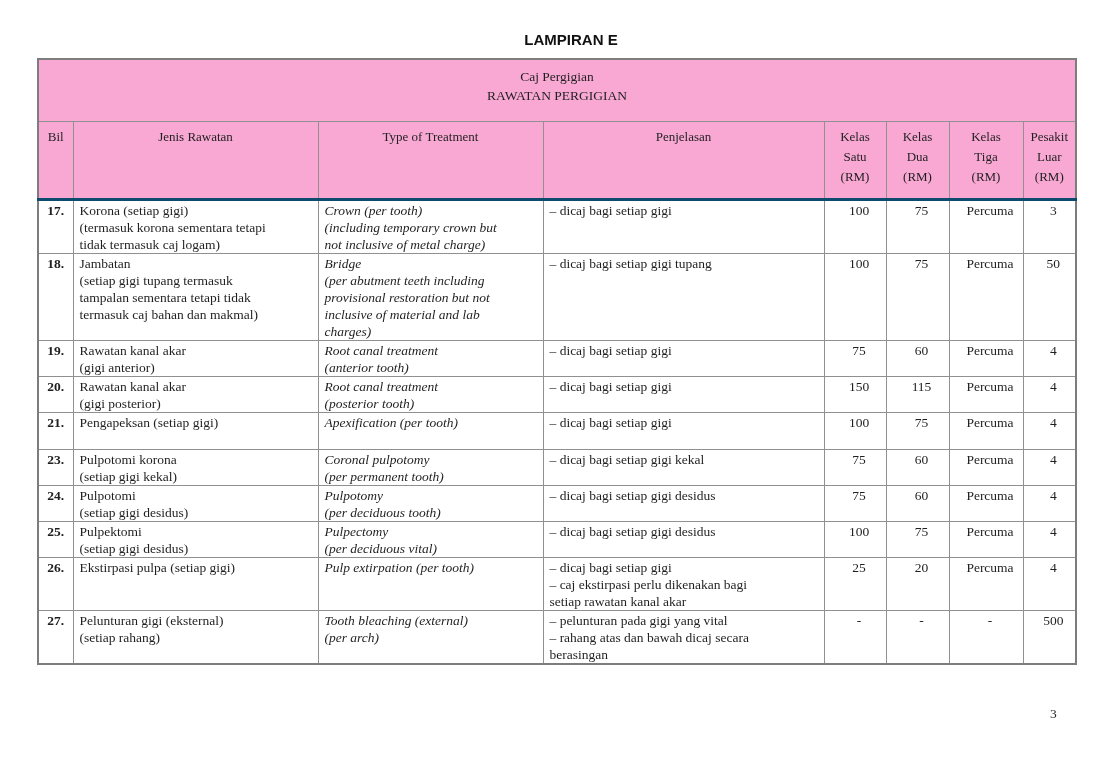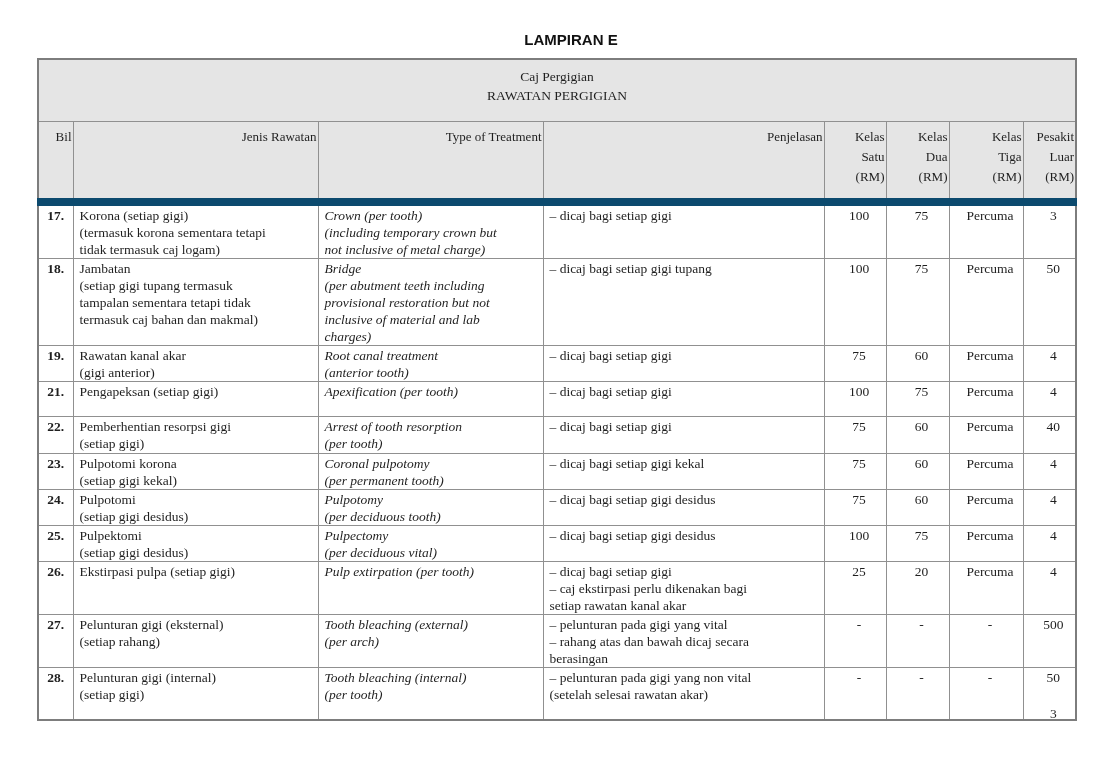--- a/index.html
+++ b/index.html
@@ -40,37 +40,36 @@
     vertical-align: top;
     white-space: pre-line;
     overflow: hidden;
   }
   
   table.fee-table {
     border: 2px solid #7d7d7d;
   }
   
   .hdr {
-    background: #e5e5e5;
+    background: #f9a8d4;
     font-weight: normal;
     text-align: center;
   }
   tr.table-title-row td {
     height: 53px;
     line-height: 19px;
     padding-top: 7px;
     font-size: 13.5px;
   }
   tr.col-header-row th {
     height: 70px;
     line-height: 20px;
     padding-top: 5px;
     font-size: 13px;
-    border-bottom: 8px solid #0c4a6e;
-    text-align: right;
+    border-bottom: 3px solid #0c4a6e;
   }
   
   tbody td {
     background: #ffffff;
     line-height: 17px;
     padding: 1px 6px 0 6px;
   }
   td.c-bil {
     font-weight: bold;
     text-align: center;
@@ -180,40 +179,40 @@
 (gigi anterior)</td>
       <td class="c-type">Root canal treatment
 (anterior tooth)</td>
       <td class="c-pen">– dicaj bagi setiap gigi</td>
       <td class="c-num">75</td>
       <td class="c-num">60</td>
       <td class="c-num">Percuma</td>
       <td class="c-num">4</td>
     </tr>
     <tr>
+      <td class="c-bil">20.</td>
+      <td class="c-jenis">Rawatan kanal akar
+(gigi posterior)</td>
+      <td class="c-type">Root canal treatment
+(posterior tooth)</td>
+      <td class="c-pen">– dicaj bagi setiap gigi</td>
+      <td class="c-num">150</td>
+      <td class="c-num">115</td>
+      <td class="c-num">Percuma</td>
+      <td class="c-num">4</td>
+    </tr>
+    <tr>
       <td class="c-bil">21.</td>
       <td class="c-jenis">Pengapeksan (setiap gigi)</td>
       <td class="c-type">Apexification (per tooth)</td>
       <td class="c-pen">– dicaj bagi setiap gigi</td>
       <td class="c-num">100</td>
       <td class="c-num">75</td>
       <td class="c-num">Percuma</td>
       <td class="c-num">4</td>
-    </tr>
-    <tr>
-      <td class="c-bil">22.</td>
-      <td class="c-jenis">Pemberhentian resorpsi gigi
-(setiap gigi)</td>
-      <td class="c-type">Arrest of tooth resorption
-(per tooth)</td>
-      <td class="c-pen">– dicaj bagi setiap gigi</td>
-      <td class="c-num">75</td>
-      <td class="c-num">60</td>
-      <td class="c-num">Percuma</td>
-      <td class="c-num">40</td>
     </tr>
     <tr>
       <td class="c-bil">23.</td>
       <td class="c-jenis">Pulpotomi korona
 (setiap gigi kekal)</td>
       <td class="c-type">Coronal pulpotomy
 (per permanent tooth)</td>
       <td class="c-pen">– dicaj bagi setiap gigi kekal</td>
       <td class="c-num">75</td>
       <td class="c-num">60</td>
@@ -263,29 +262,16 @@
       <td class="c-type">Tooth bleaching (external)
 (per arch)</td>
       <td class="c-pen">– pelunturan pada gigi yang vital
 – rahang atas dan bawah dicaj secara
 berasingan</td>
       <td class="c-num">-</td>
       <td class="c-num">-</td>
       <td class="c-num">-</td>
       <td class="c-num">500</td>
     </tr>
-    <tr>
-      <td class="c-bil">28.</td>
-      <td class="c-jenis">Pelunturan gigi (internal)
-(setiap gigi)</td>
-      <td class="c-type">Tooth bleaching (internal)
-(per tooth)</td>
-      <td class="c-pen">– pelunturan pada gigi yang non vital
-(setelah selesai rawatan akar)</td>
-      <td class="c-num">-</td>
-      <td class="c-num">-</td>
-      <td class="c-num">-</td>
-      <td class="c-num">50</td>
-    </tr>
   </tbody>
 </table>
 
 <div class="page-number">3</div>
 
 </body></html>

